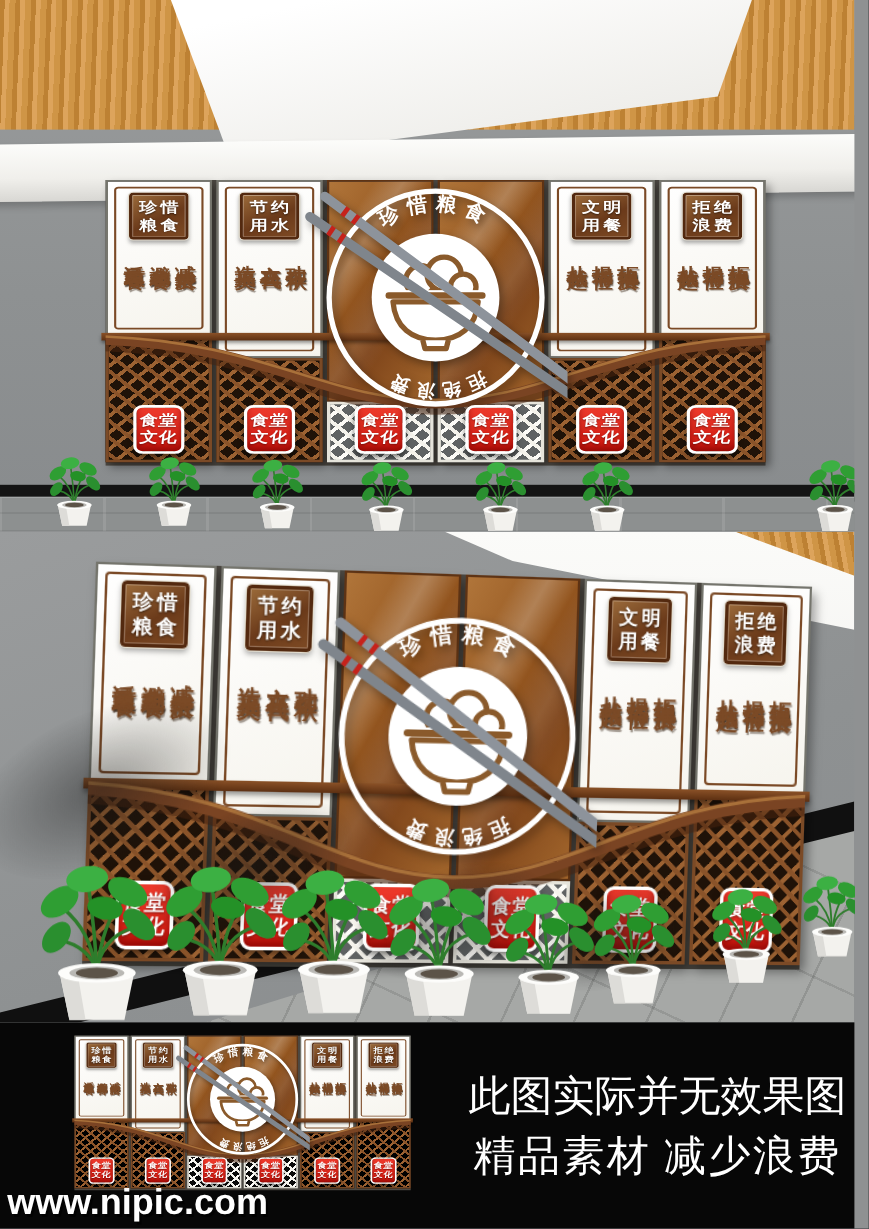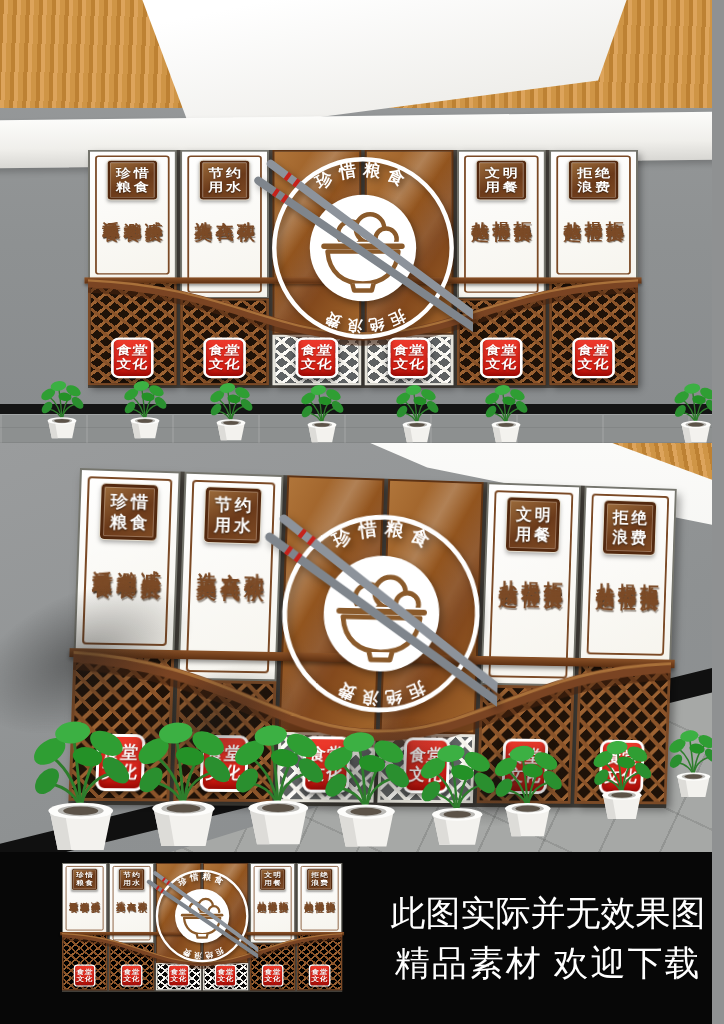--- a/index.html
+++ b/index.html
@@ -938,18 +938,19 @@
         <line x1="-104" y1="-95" x2="136" y2="84" stroke="#8d939b" stroke-width="9" stroke-linecap="round"></line>
         <line x1="-100.9" y1="-58.5" x2="-95.5" y2="-66.5" stroke="#c6221b" stroke-width="4.5"></line>
         <line x1="-91.0" y1="-51.7" x2="-85.6" y2="-59.7" stroke="#c6221b" stroke-width="4.5"></line>
         <line x1="-87.7" y1="-76.7" x2="-81.9" y2="-84.5" stroke="#c6221b" stroke-width="4.5"></line>
         <line x1="-78.0" y1="-69.5" x2="-72.2" y2="-77.3" stroke="#c6221b" stroke-width="4.5"></line>
       </g>
     </svg>
   </div>
 </div>
     <div class="fs-line" id="fs-line1">此图实际并无效果图</div>
-    <div class="fs-line" id="fs-line2">精品素材  欢迎下载</div>
+    <div class="fs-line" id="fs-line2">精品素材  减少浪费</div>
     <div class="wm">
+      <span class="wm-url">www.nipic.com</span>
     </div>
   </div>
 
 </div>
 
 </body></html>

